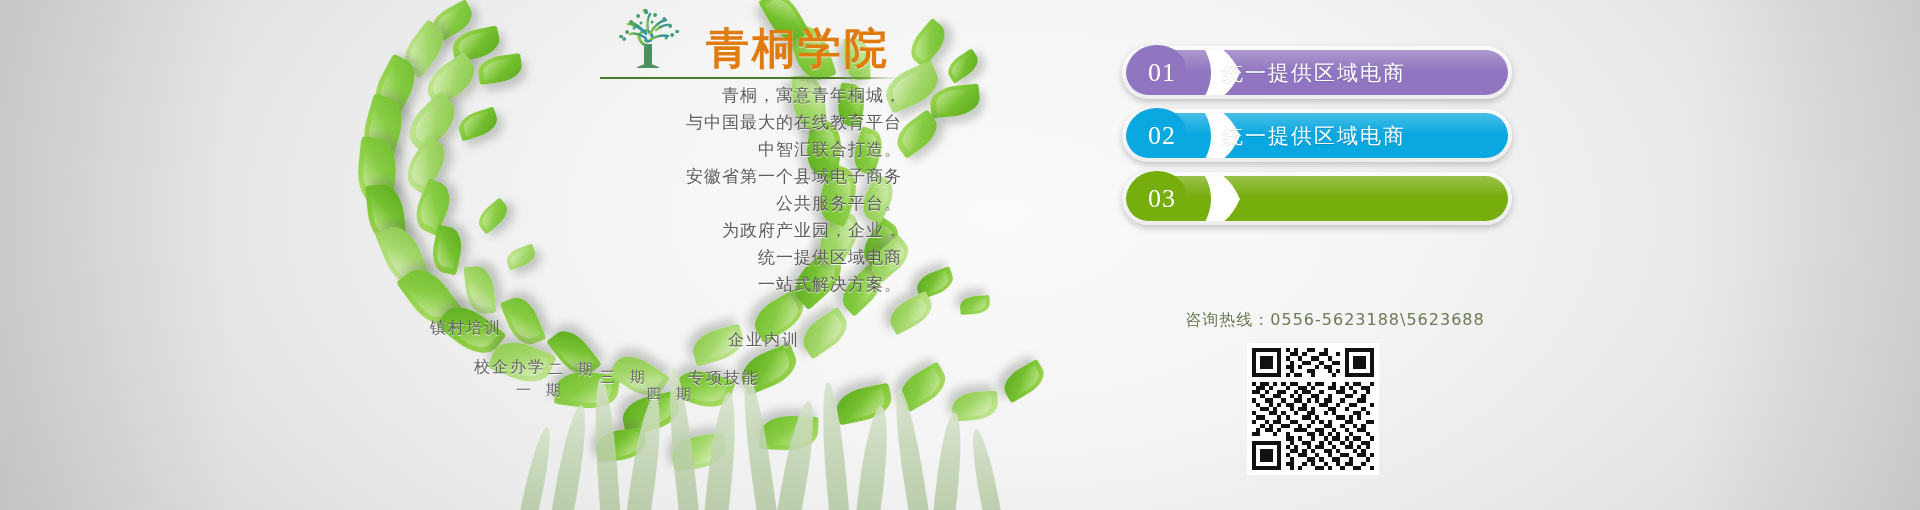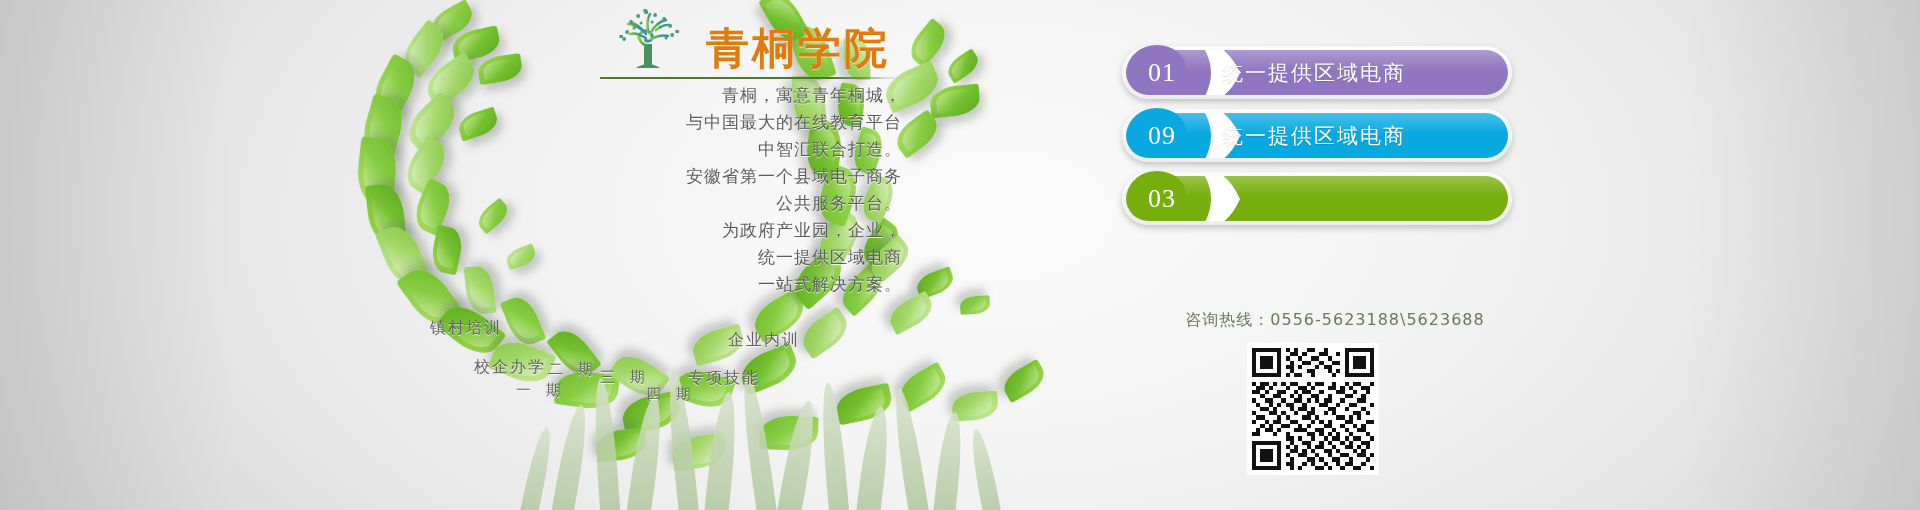--- a/index.html
+++ b/index.html
@@ -289,21 +289,21 @@
               <path d="M0 0 q26 0 40 31 q-14 31 -40 31 q22 -31 0 -62 z" fill="#ffffff"></path>
             </svg>
         </span>
         <span class="ptext">统一提供区域电商</span>
       </div>
       <span class="ring" style="background: rgb(144, 118, 192);"></span>
     </div>
 
     <div class="pill p2">
       <div class="pill-inner" style="background: linear-gradient(rgb(9, 168, 224), rgb(9, 168, 224));">
-        <span class="num">09</span>
+        <span class="num">02</span>
         <span class="wedge">
           <svg viewBox="0 0 42 62" width="42" height="62">
               <path d="M0 0 q26 0 40 31 q-14 31 -40 31 q22 -31 0 -62 z" fill="#ffffff"></path>
             </svg>
         </span>
         <span class="ptext">统一提供区域电商</span>
       </div>
       <span class="ring" style="background: rgb(9, 168, 224);"></span>
     </div>
 

